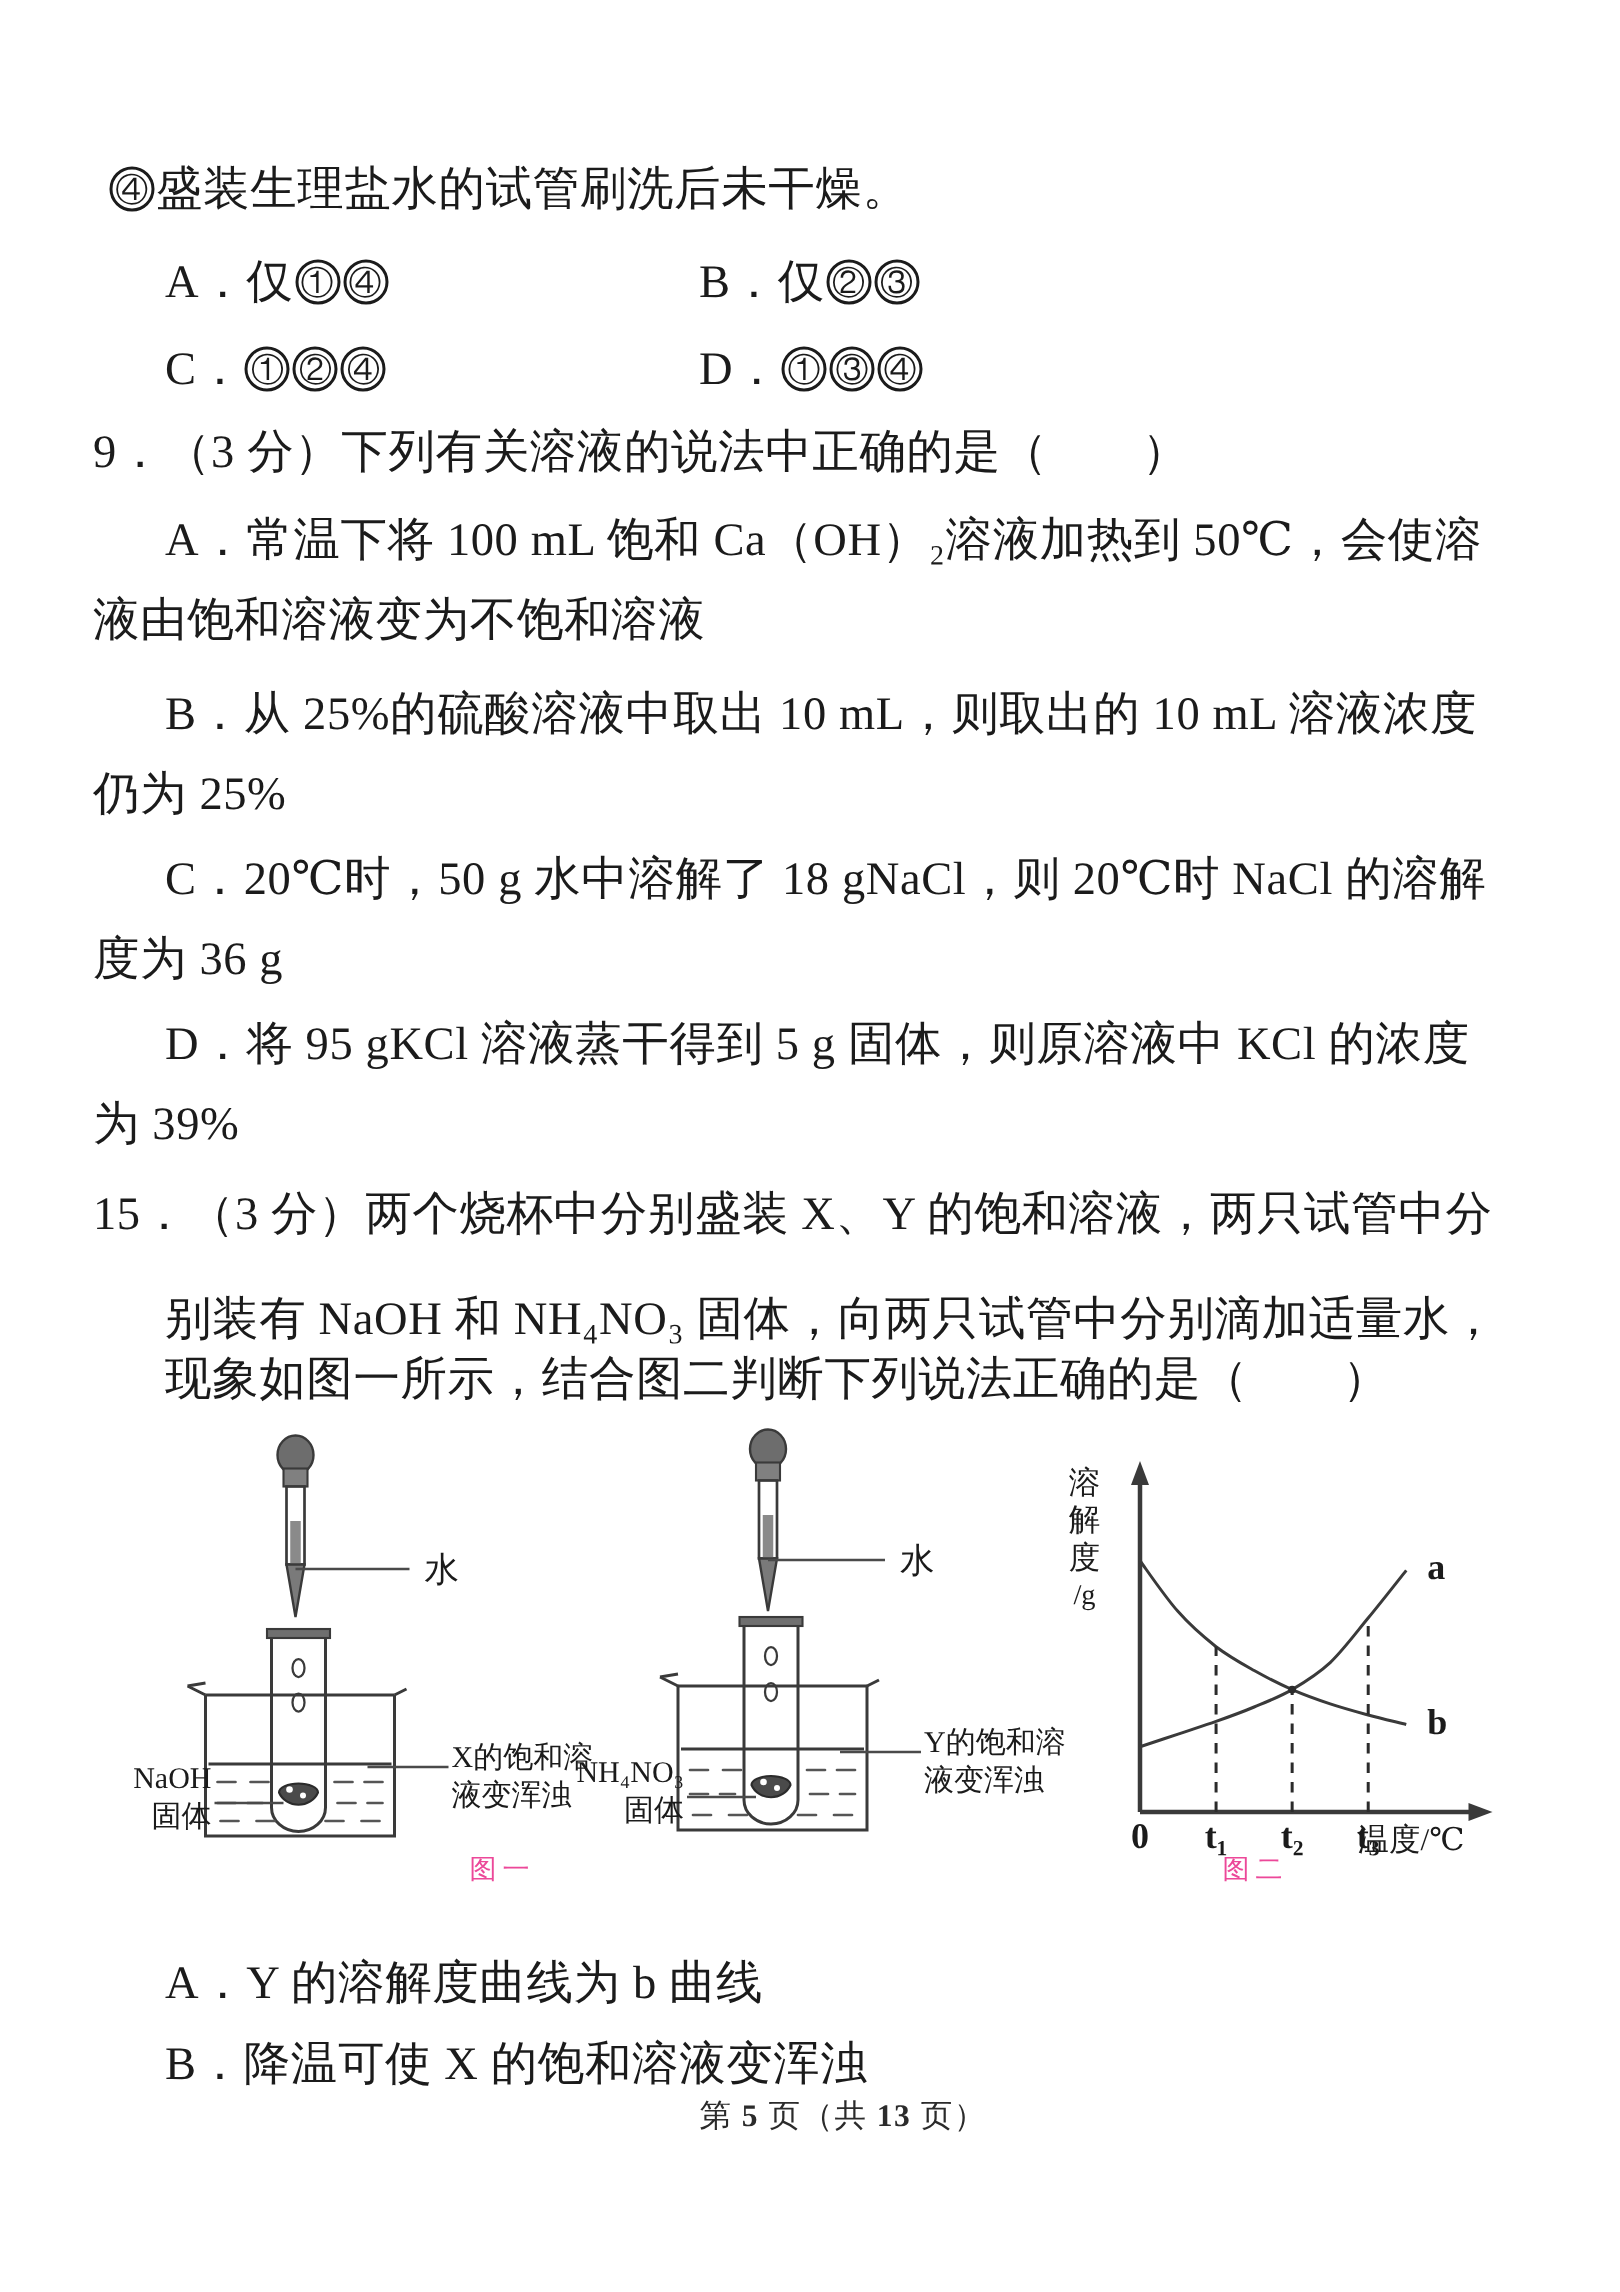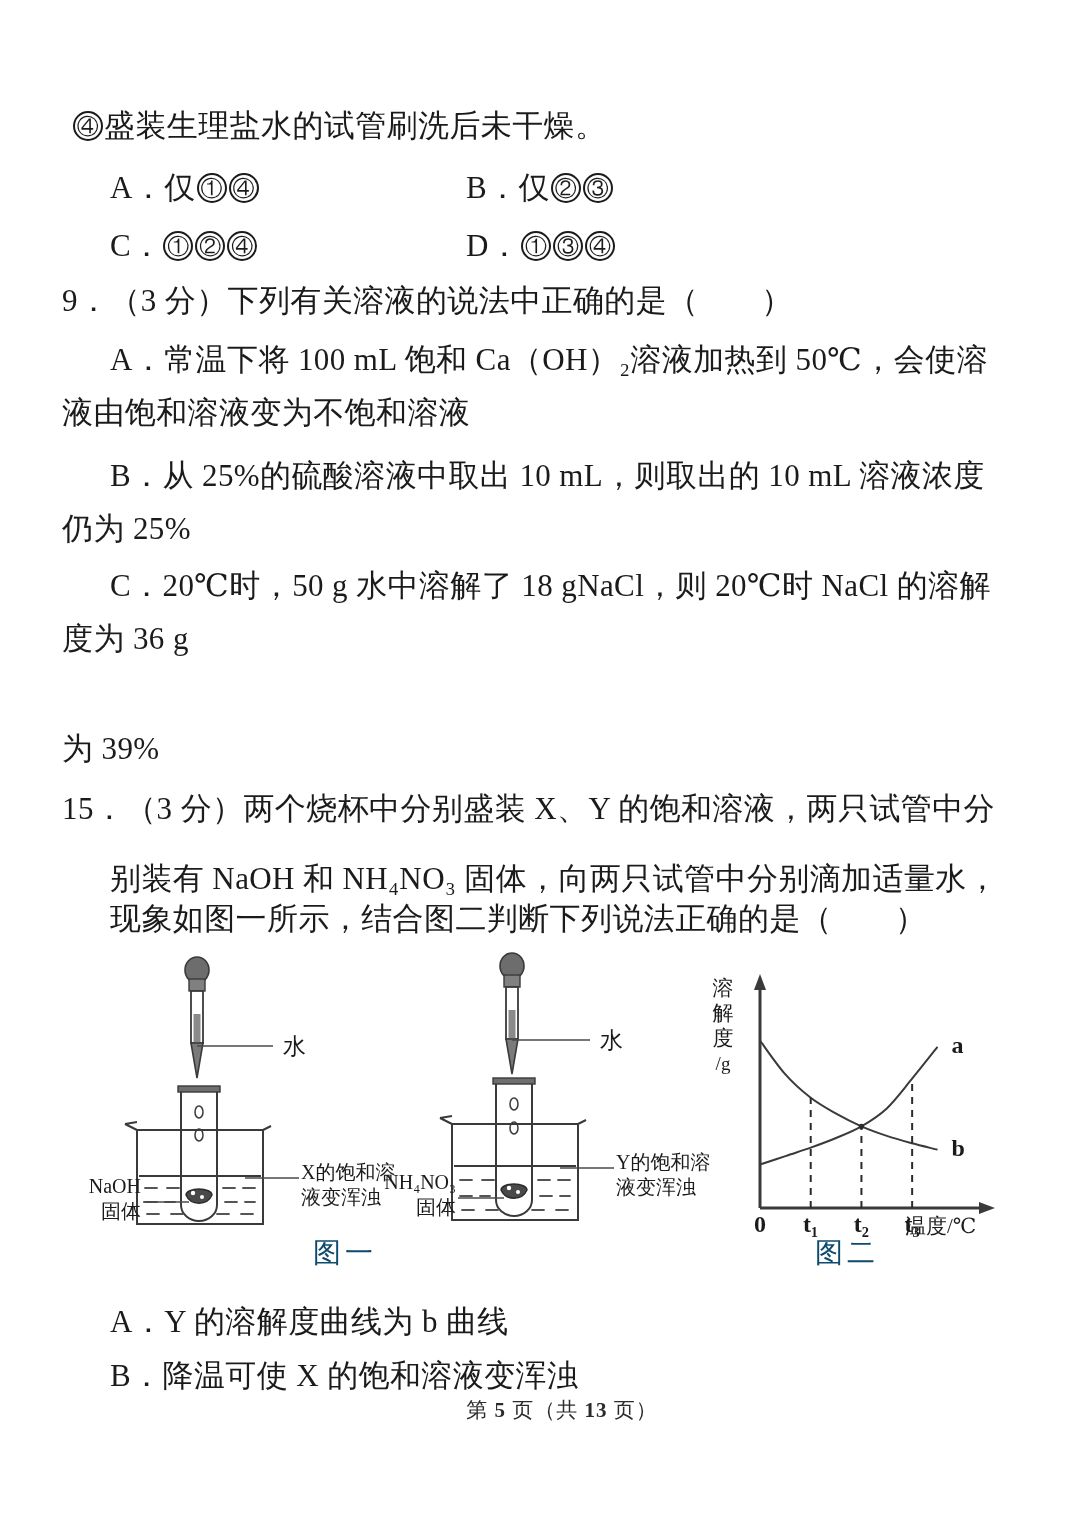--- a/index.html
+++ b/index.html
@@ -44,23 +44,23 @@
   
   #figures{
     position:absolute;
     left:0;top:952px;
     width:1080px;height:340px;
   }
   .fig{position:absolute;}
 
   .fig-caption{
     position:absolute;
-    font-size:28px;
+    font-size:18px;
     letter-spacing:4px;
-    color:#0c4a6e;
+    color:#ec4899;
     white-space:nowrap;
   }
 
   .apparatus-label{
     position:absolute;
     font-size:20px;
     line-height:25px;
     color:#1b1b1b;
     white-space:nowrap;
     font-family:"Liberation Serif",serif;
@@ -125,20 +125,23 @@
     <span>仍为 25%</span>
   </div>
 
   <div class="abs line" style="left:110px;top:560px;">
     <span>C．</span><span>20℃时，50 g 水中溶解了 18 gNaCl，则 20℃时 NaCl 的溶解</span>
   </div>
   <div class="abs line" style="left:62px;top:613px;">
     <span>度为 36 g</span>
   </div>
 
+  <div class="abs line" style="left:110px;top:670px;">
+    <span>D．</span><span>将 95 gKCl 溶液蒸干得到 5 g 固体，则原溶液中 KCl 的浓度</span>
+  </div>
   <div class="abs line" style="left:62px;top:723px;">
     <span>为 39%</span>
   </div>
 
   <div class="abs line" style="left:62px;top:783px;">
     <span>15</span><span>．</span><span>（3 分）</span><span>两个烧杯中分别盛装 X、Y 的饱和溶液，两只试管中分</span>
   </div>
   <div class="abs line" style="left:110px;top:838px;margin-top:15px;">
     <span>别装有 NaOH 和 NH₄NO₃ 固体，向两只试管中分别滴加适量水，</span>
   </div>

